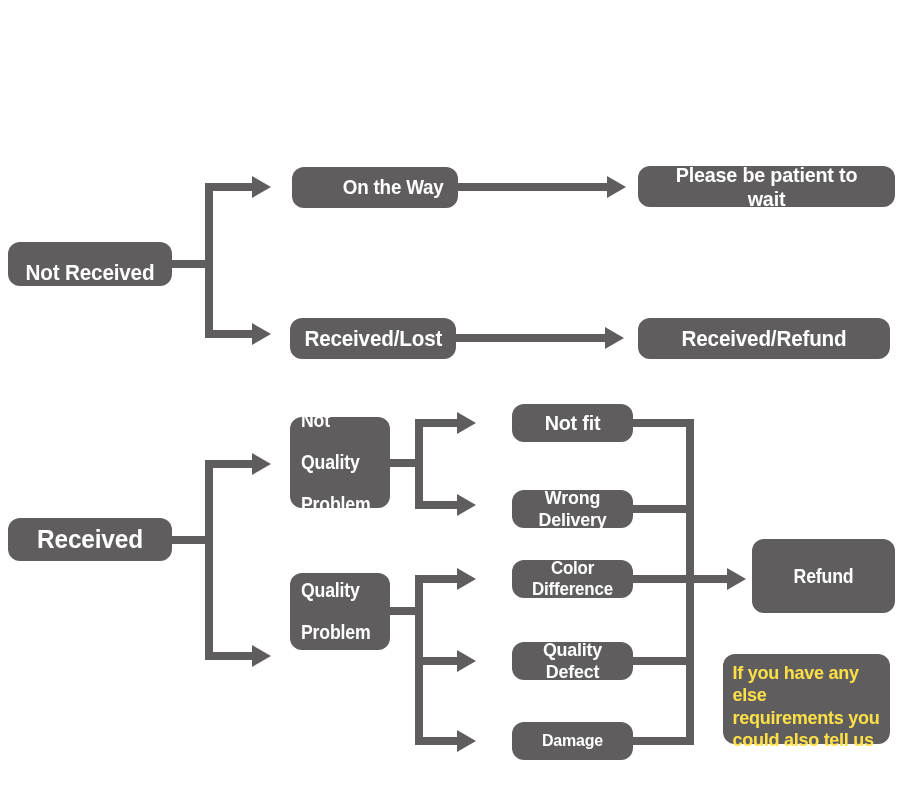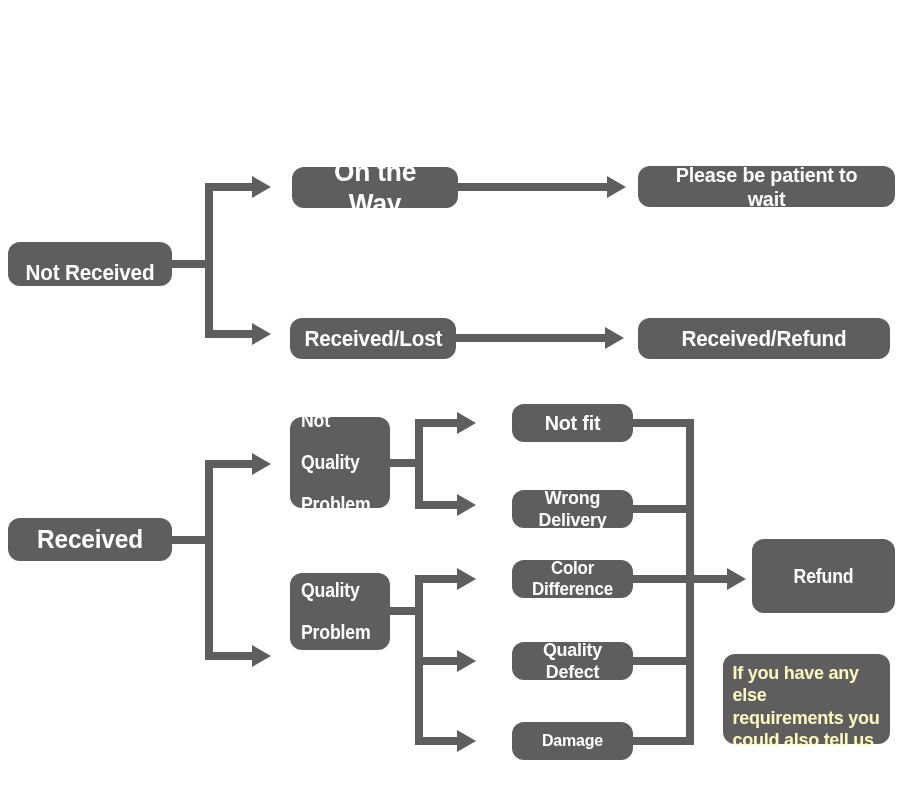--- a/index.html
+++ b/index.html
@@ -77,21 +77,21 @@
     border-top:11px solid transparent;
     border-bottom:11px solid transparent;
     border-left:19px solid #5F5D5E;
     z-index:2;
   }
 
   
   .bubble{
     position:absolute;
     background:#5F5D5E;
-    color:#fef9c3;
+    color:#fde047;
     border-radius:12px;
     box-sizing:border-box;
     font-weight:bold;
     z-index:4;
   }
   .bubble .btext{
     padding:8px 0 0 10px;
     font-size:19px;
     line-height:1.18;
     letter-spacing:-0.3px;
@@ -114,21 +114,21 @@
     <span>Not Received</span>
   </div>
 
   <div class="line" style="left:170px;top:260px;width:42px;height:8px;"></div>
   <div class="line" style="left:205px;top:183px;width:8px;height:155px;"></div>
   <div class="line" style="left:205px;top:183px;width:50px;height:8px;"></div>
   <div class="arrow" style="left:252px;top:176px;"></div>
   <div class="line" style="left:205px;top:330px;width:50px;height:8px;"></div>
   <div class="arrow" style="left:252px;top:323px;"></div>
 
-  <div class="node center" style="left:292px;top:167px;width:166px;height:41px;font-size:28px;padding:16px 10px;">
+  <div class="node center" style="left:292px;top:167px;width:166px;height:41px;font-size:20px;padding:16px 10px;text-align:right;">
     <span>On the Way</span>
   </div>
 
   <div class="line" style="left:455px;top:183px;width:155px;height:8px;"></div>
   <div class="arrow" style="left:607px;top:176px;"></div>
 
   <div class="node center" style="left:290px;top:318px;width:166px;height:41px;font-size:22px;padding:0 10px;">
     <span>Received/Lost</span>
   </div>
 

